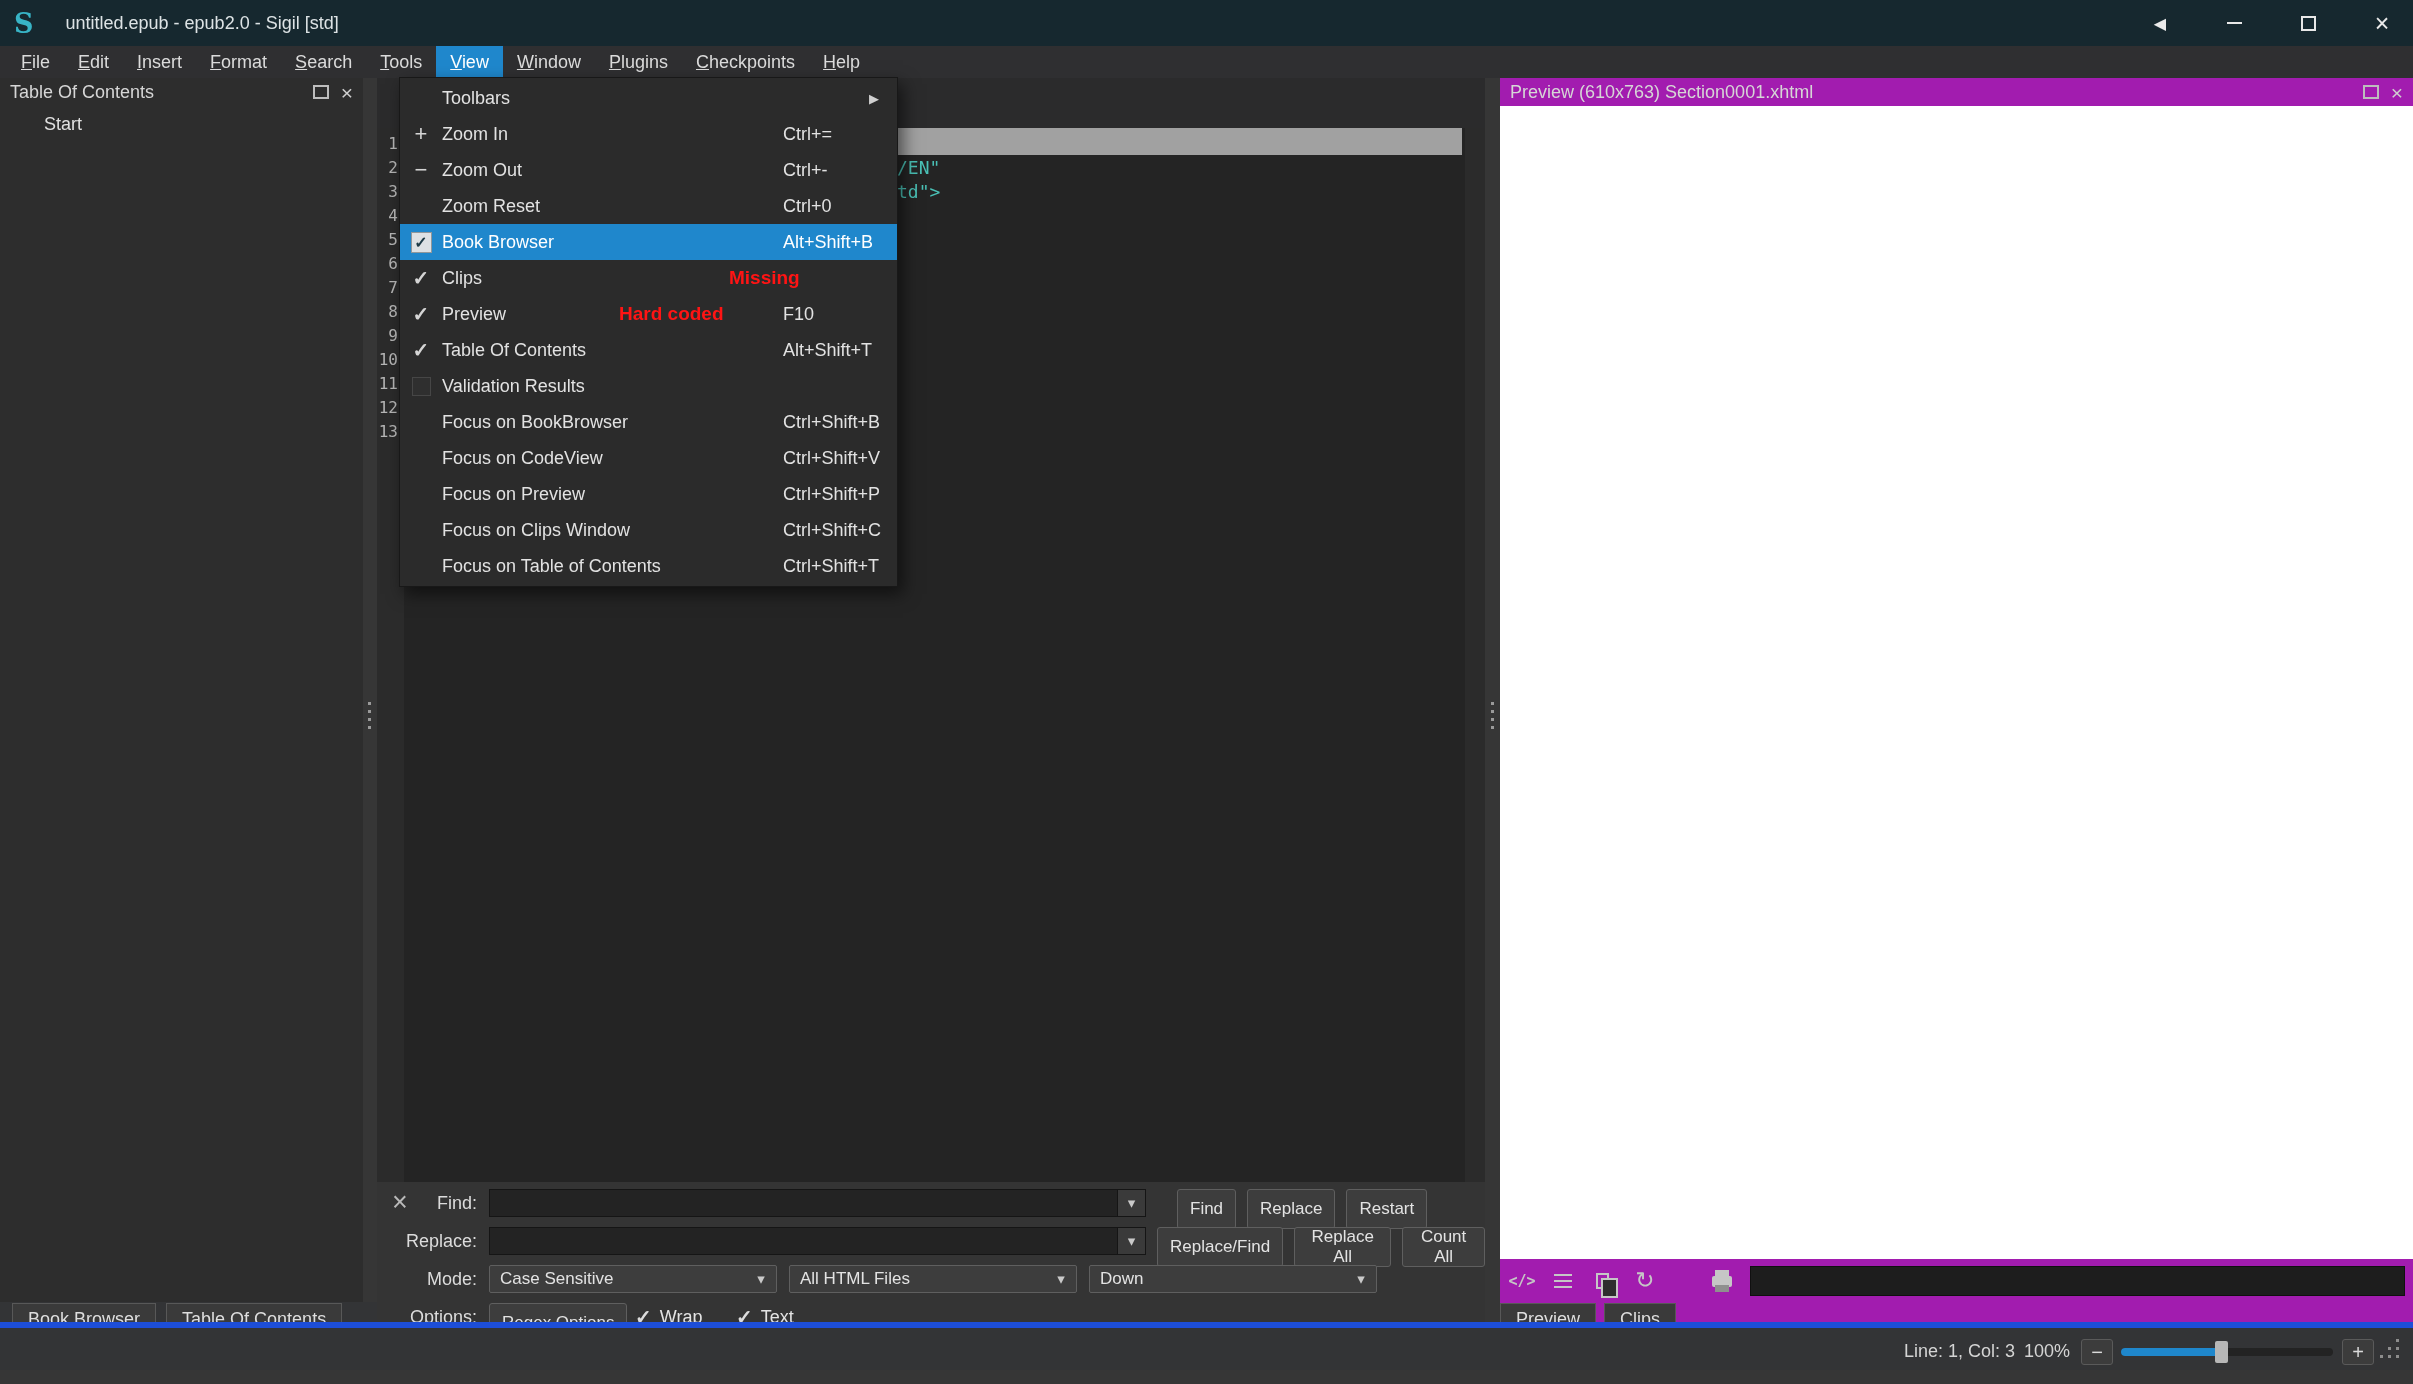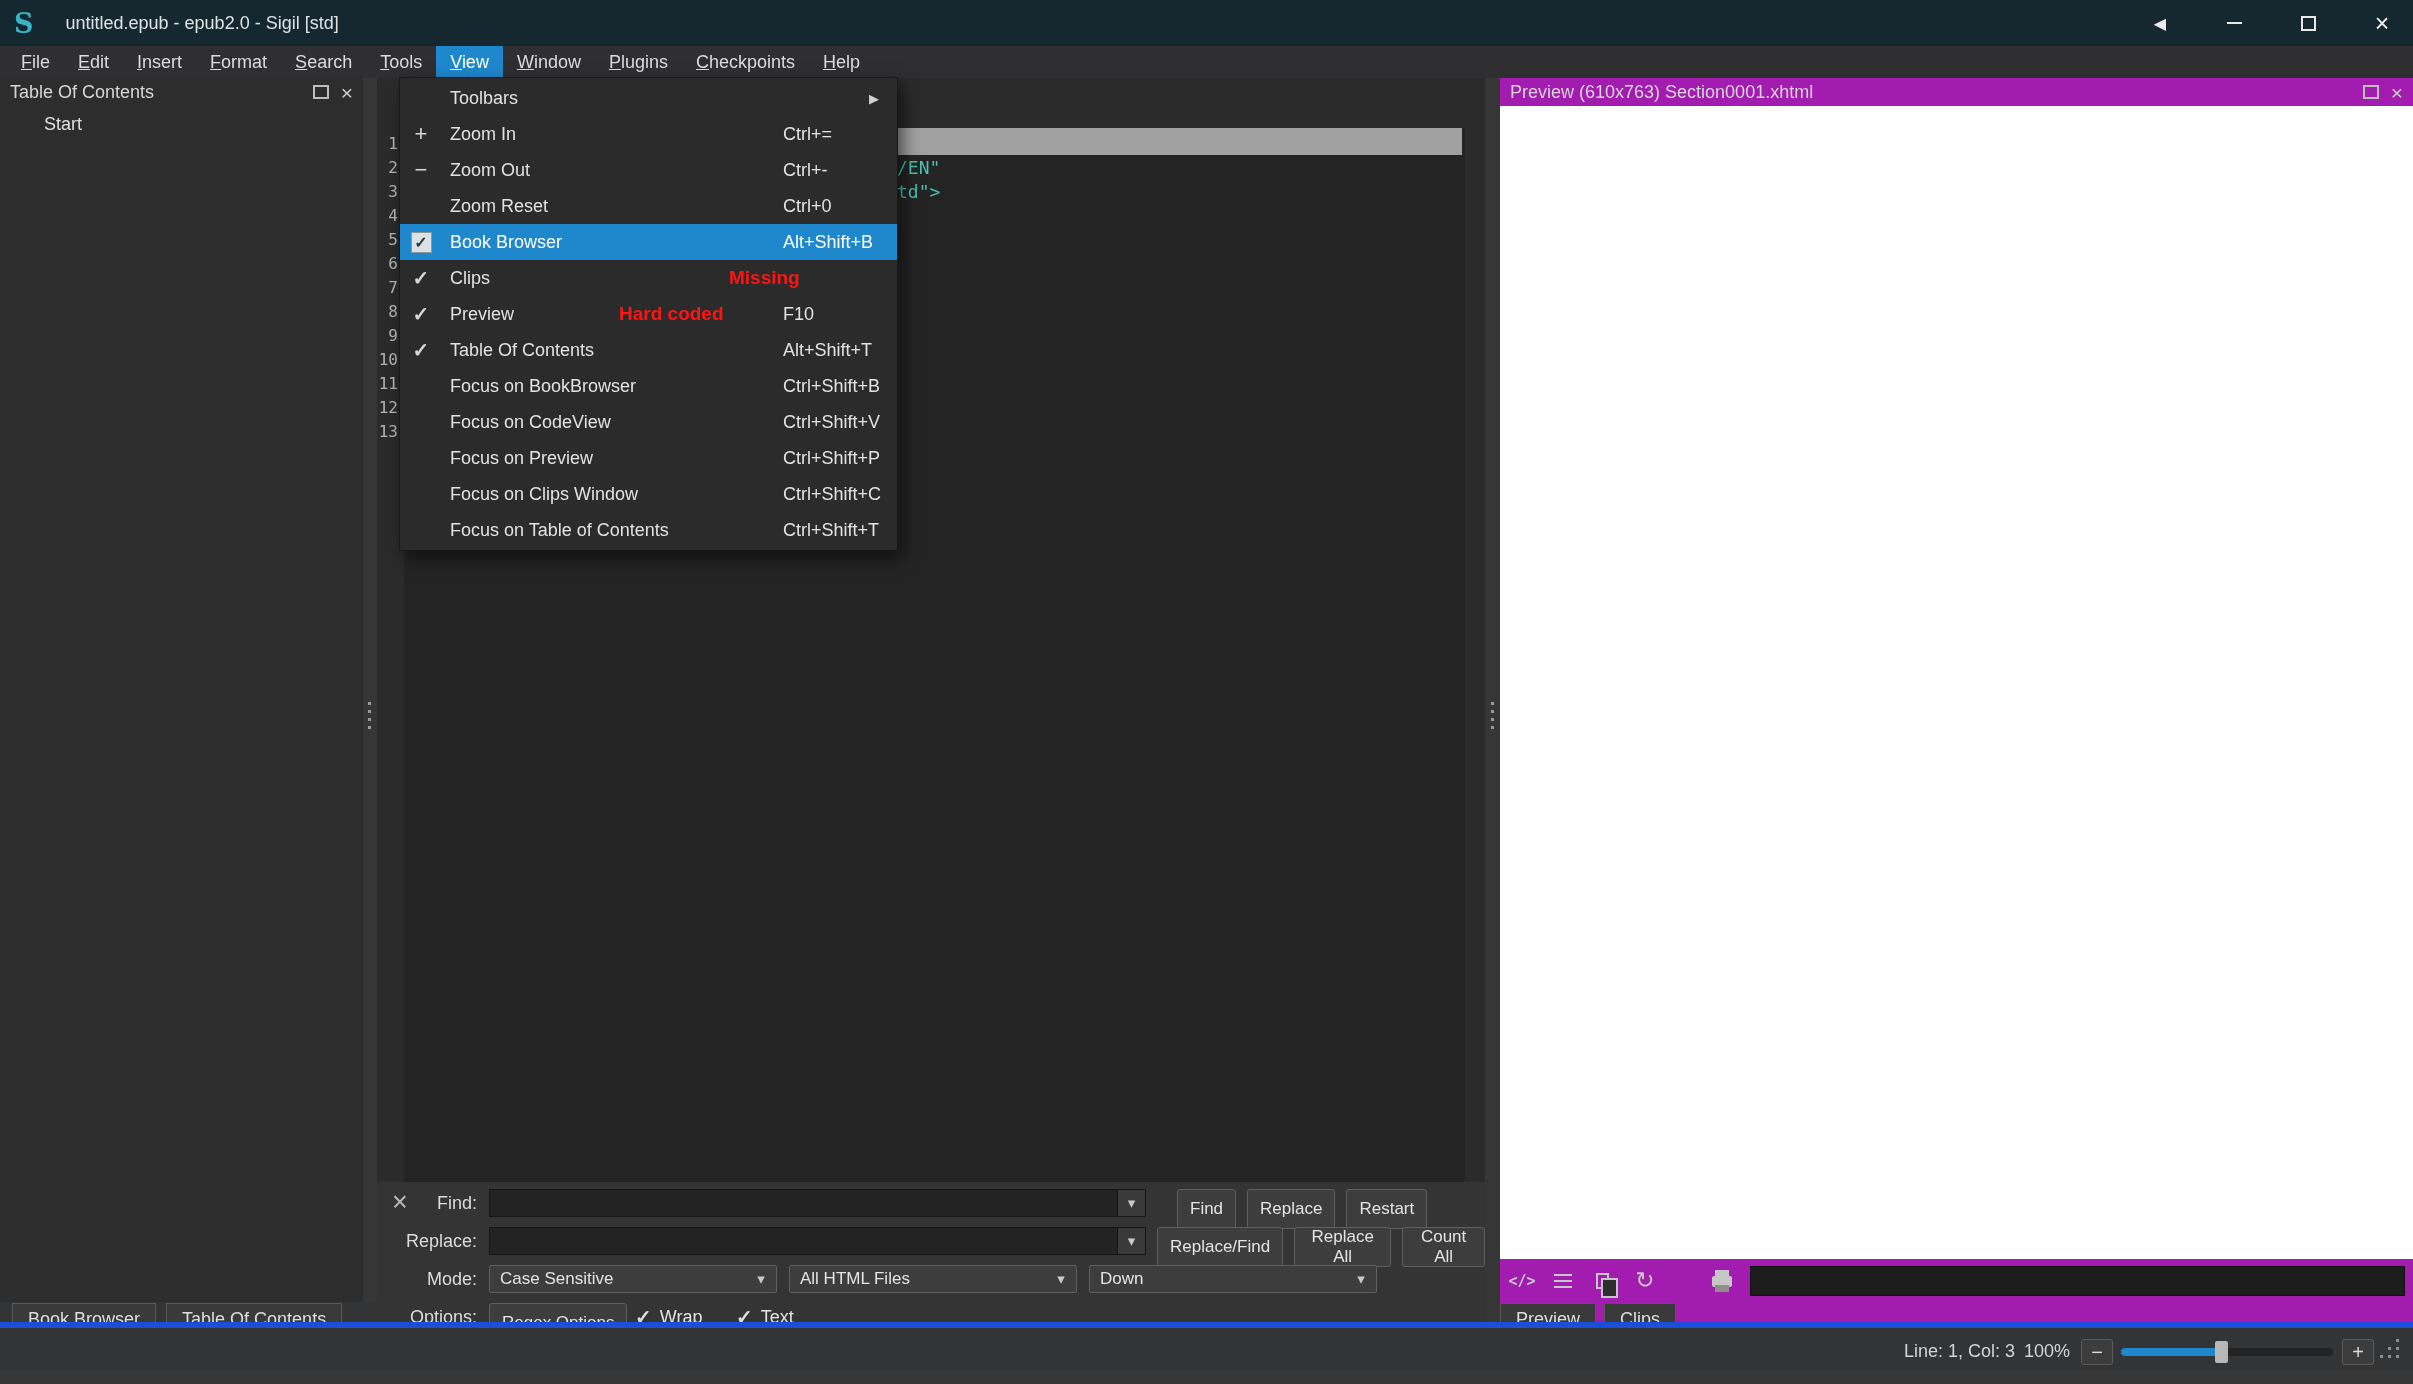--- a/index.html
+++ b/index.html
@@ -101,21 +101,21 @@
 
 
 .view-menu{position:absolute;left:399px;top:77px;width:499px;background:#2b2b2b;border:1px solid #181818;box-shadow:5px 7px 16px rgba(0,0,0,.55);z-index:60;padding:2px 0}
 .vm-item{position:relative;height:36px;display:flex;align-items:center;padding:0 18px 0 8px;font-size:18px;color:#e2e2e2}
 .vm-item.hl{background:var(--accent,#1f87cc);color:#fff}
 .vm-icon{width:26px;display:flex;align-items:center;justify-content:center;flex:0 0 26px}
 .vm-glyph{font-size:22px;color:#d5d5d5}
 .vm-check{font-size:20px;color:#d5d5d5;font-weight:bold}
 .vm-checkbox{width:21px;height:21px;background:#dde1e4;border:1px solid #90979b;color:#1d3a46;font-size:16px;font-weight:bold;display:flex;align-items:center;justify-content:center}
 .vm-checkbox-empty{width:19px;height:19px;background:#2f2f2f;border:1px solid #464646;display:block}
-.vm-label{margin-left:16px;white-space:nowrap}
+.vm-label{margin-left:8px;white-space:nowrap}
 .vm-shortcut{position:absolute;left:383px;white-space:nowrap}
 .vm-arrow{margin-left:auto;font-size:13px;color:#d0d0d0}
 .vm-anno{position:absolute;top:7px;font-weight:bold;font-size:19px;color:var(--annotation-red,#ff1414)}
 .row-5 .vm-anno{left:329px}
 .row-6 .vm-anno{left:219px}
 
 
 .statusbar{position:absolute;left:0;bottom:14px;width:100%;height:48px;background:#333436;border-top:6px solid #1d4ed8}
 .statusbar>*{position:absolute}
 .sb-cursor{left:1904px;top:0;line-height:46px;font-size:18px;color:#d4d4d4}
@@ -358,20 +358,26 @@
         <span class="vm-anno">Hard coded</span>
         <span class="vm-shortcut">F10</span>
       </div>
       <div class="vm-item row-7">
         <span class="vm-icon">
           <span class="vm-check">✓</span>
         </span>
         <span class="vm-label">Table Of Contents</span>
         <span class="vm-shortcut">Alt+Shift+T</span>
       </div>
+      <div class="vm-item row-8">
+        <span class="vm-icon">
+          <span class="vm-checkbox-empty"></span>
+        </span>
+        <span class="vm-label">Validation Results</span>
+      </div>
       <div class="vm-item row-9">
         <span class="vm-icon"></span>
         <span class="vm-label">Focus on BookBrowser</span>
         <span class="vm-shortcut">Ctrl+Shift+B</span>
       </div>
       <div class="vm-item row-10">
         <span class="vm-icon"></span>
         <span class="vm-label">Focus on CodeView</span>
         <span class="vm-shortcut">Ctrl+Shift+V</span>
       </div>

